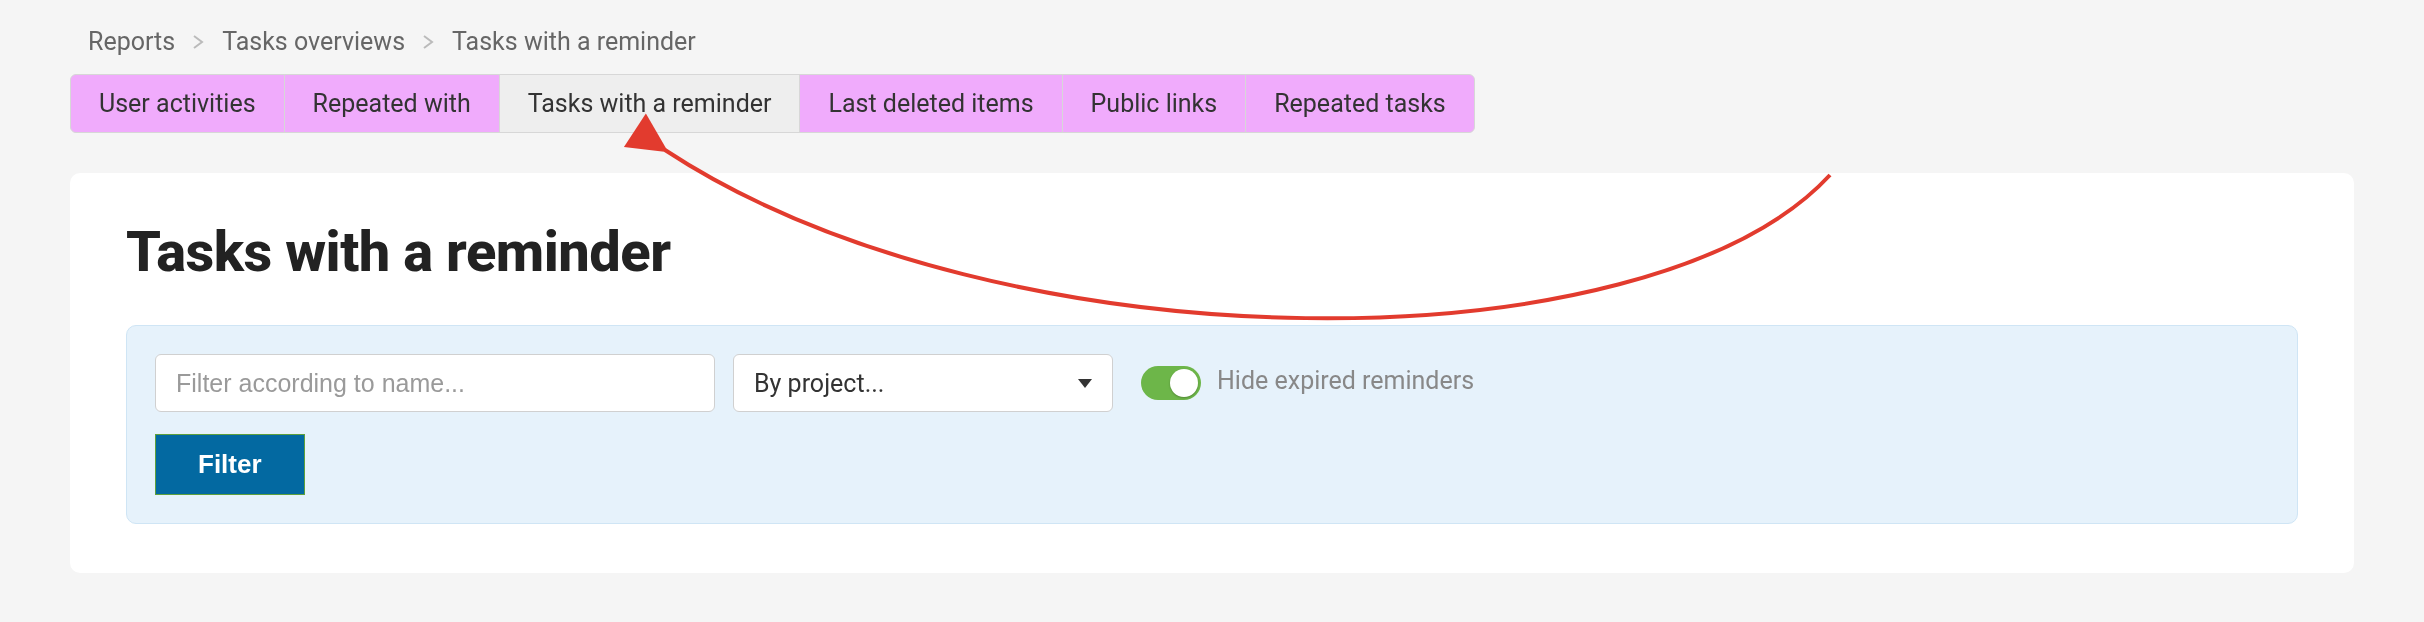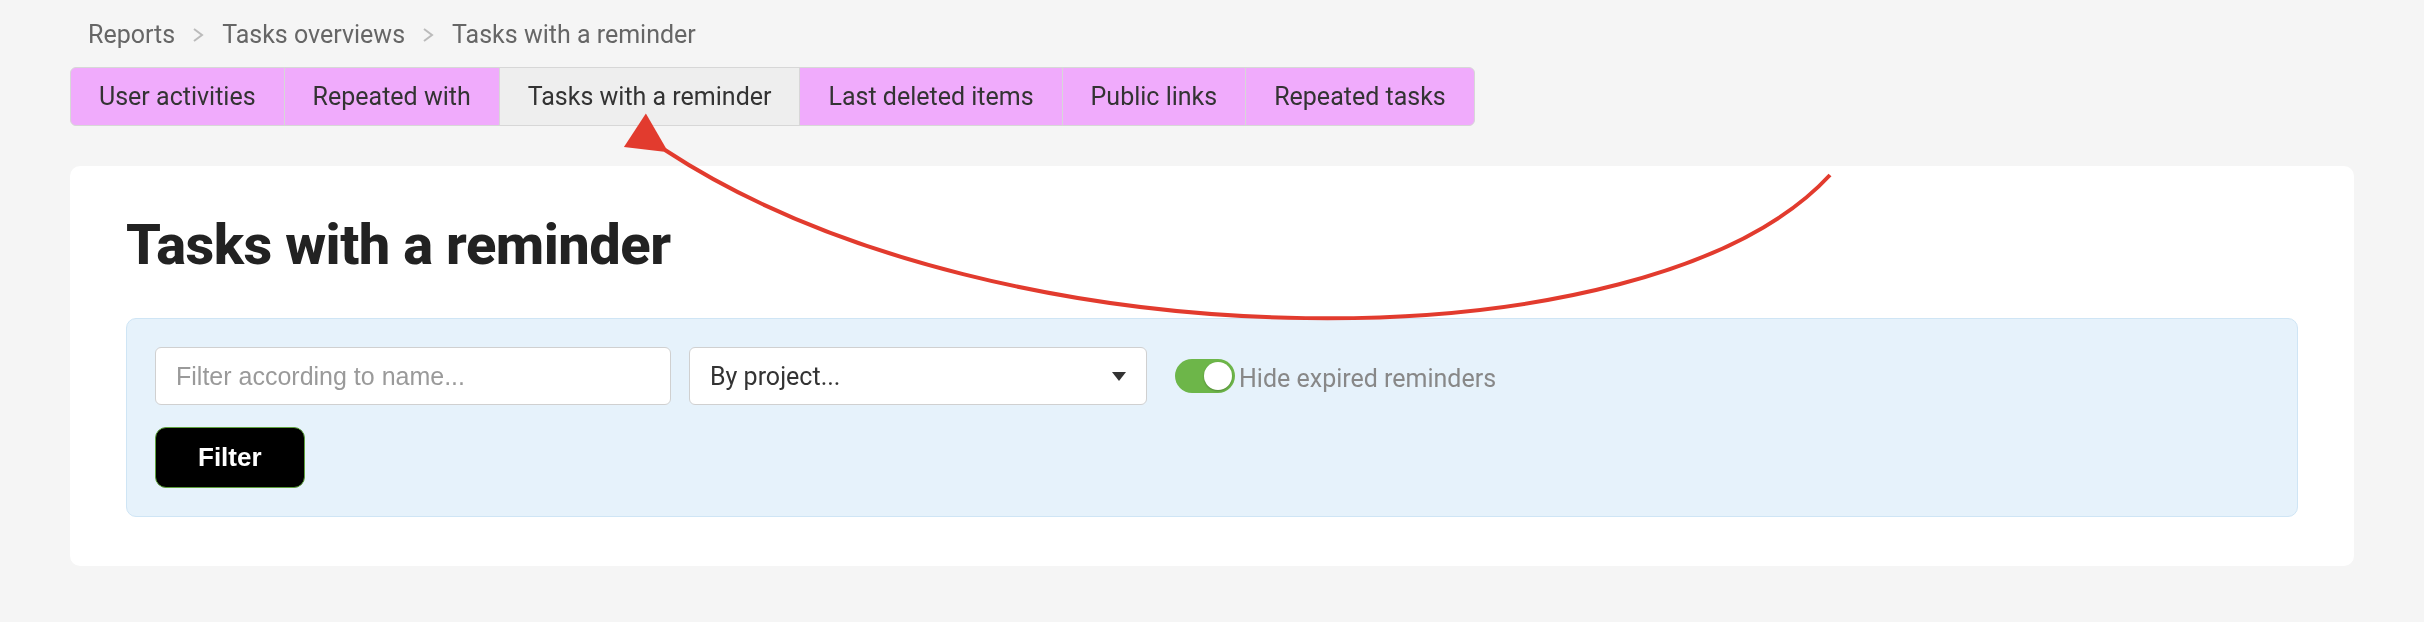--- a/index.html
+++ b/index.html
@@ -6,21 +6,21 @@
     body {
       font-family: -apple-system, BlinkMacSystemFont, "Segoe UI", Roboto, Helvetica, Arial, sans-serif;
       background: #f5f5f5;
       width: 2424px;
       height: 622px;
       position: relative;
       overflow: hidden;
       color: #2a2a2a;
     }
     .container {
-      padding: 20px 70px 0 70px;
+      padding: 27px 70px 0 70px;
     }
     .breadcrumb {
       display: flex;
       align-items: center;
       gap: 18px;
       font-size: 25px;
       color: #666;
       margin-bottom: 18px;
       padding-left: 18px;
     }
@@ -76,54 +76,54 @@
       border-radius: 10px;
       padding: 28px 28px 28px 28px;
     }
     .filter-row {
       display: flex;
       align-items: center;
       gap: 18px;
       margin-bottom: 22px;
     }
     .text-input {
-      width: 516px;
+      width: 560px;
       height: 58px;
       border: 1px solid #d0d0d0;
       border-radius: 6px;
       padding: 0 20px;
       font-size: 25px;
       color: #333;
       background: #fff;
     }
     .text-input::placeholder { color: #9a9a9a; }
     .select {
-      width: 458px;
+      width: 380px;
       height: 58px;
       border: 1px solid #d0d0d0;
       border-radius: 6px;
       background: #fff;
       padding: 0 20px;
       font-size: 25px;
       color: #333;
       display: flex;
       align-items: center;
       justify-content: space-between;
       cursor: pointer;
     }
     .select .caret {
       width: 0; height: 0;
       border-left: 7px solid transparent;
       border-right: 7px solid transparent;
       border-top: 9px solid #333;
     }
     .toggle-wrap {
       display: flex;
-      align-items: flex-end;
-      gap: 4px;
+      align-items: flex-start;
+      gap: 16px;
       margin-left: 10px;
     }
     .toggle {
       width: 60px;
       height: 34px;
       border-radius: 17px;
       background: #6db649;
       position: relative;
       cursor: pointer;
     }
@@ -133,24 +133,24 @@
       width: 28px; height: 28px;
       border-radius: 50%;
       background: #fff;
       box-shadow: 0 1px 2px rgba(0,0,0,0.25);
     }
     .toggle-label {
       font-size: 25px;
       color: #888;
     }
     .btn-filter {
-      background: #000000;
+      background: #0369a1;
       color: #fff;
       border: 1px solid #5ea03c;
-      border-radius: 11px;
+      border-radius: 0;
       padding: 14px 42px;
       font-size: 26px;
       font-weight: 600;
       cursor: pointer;
     }
     .annotation-svg {
       position: absolute;
       top: 0; left: 0;
       pointer-events: none;
     }

